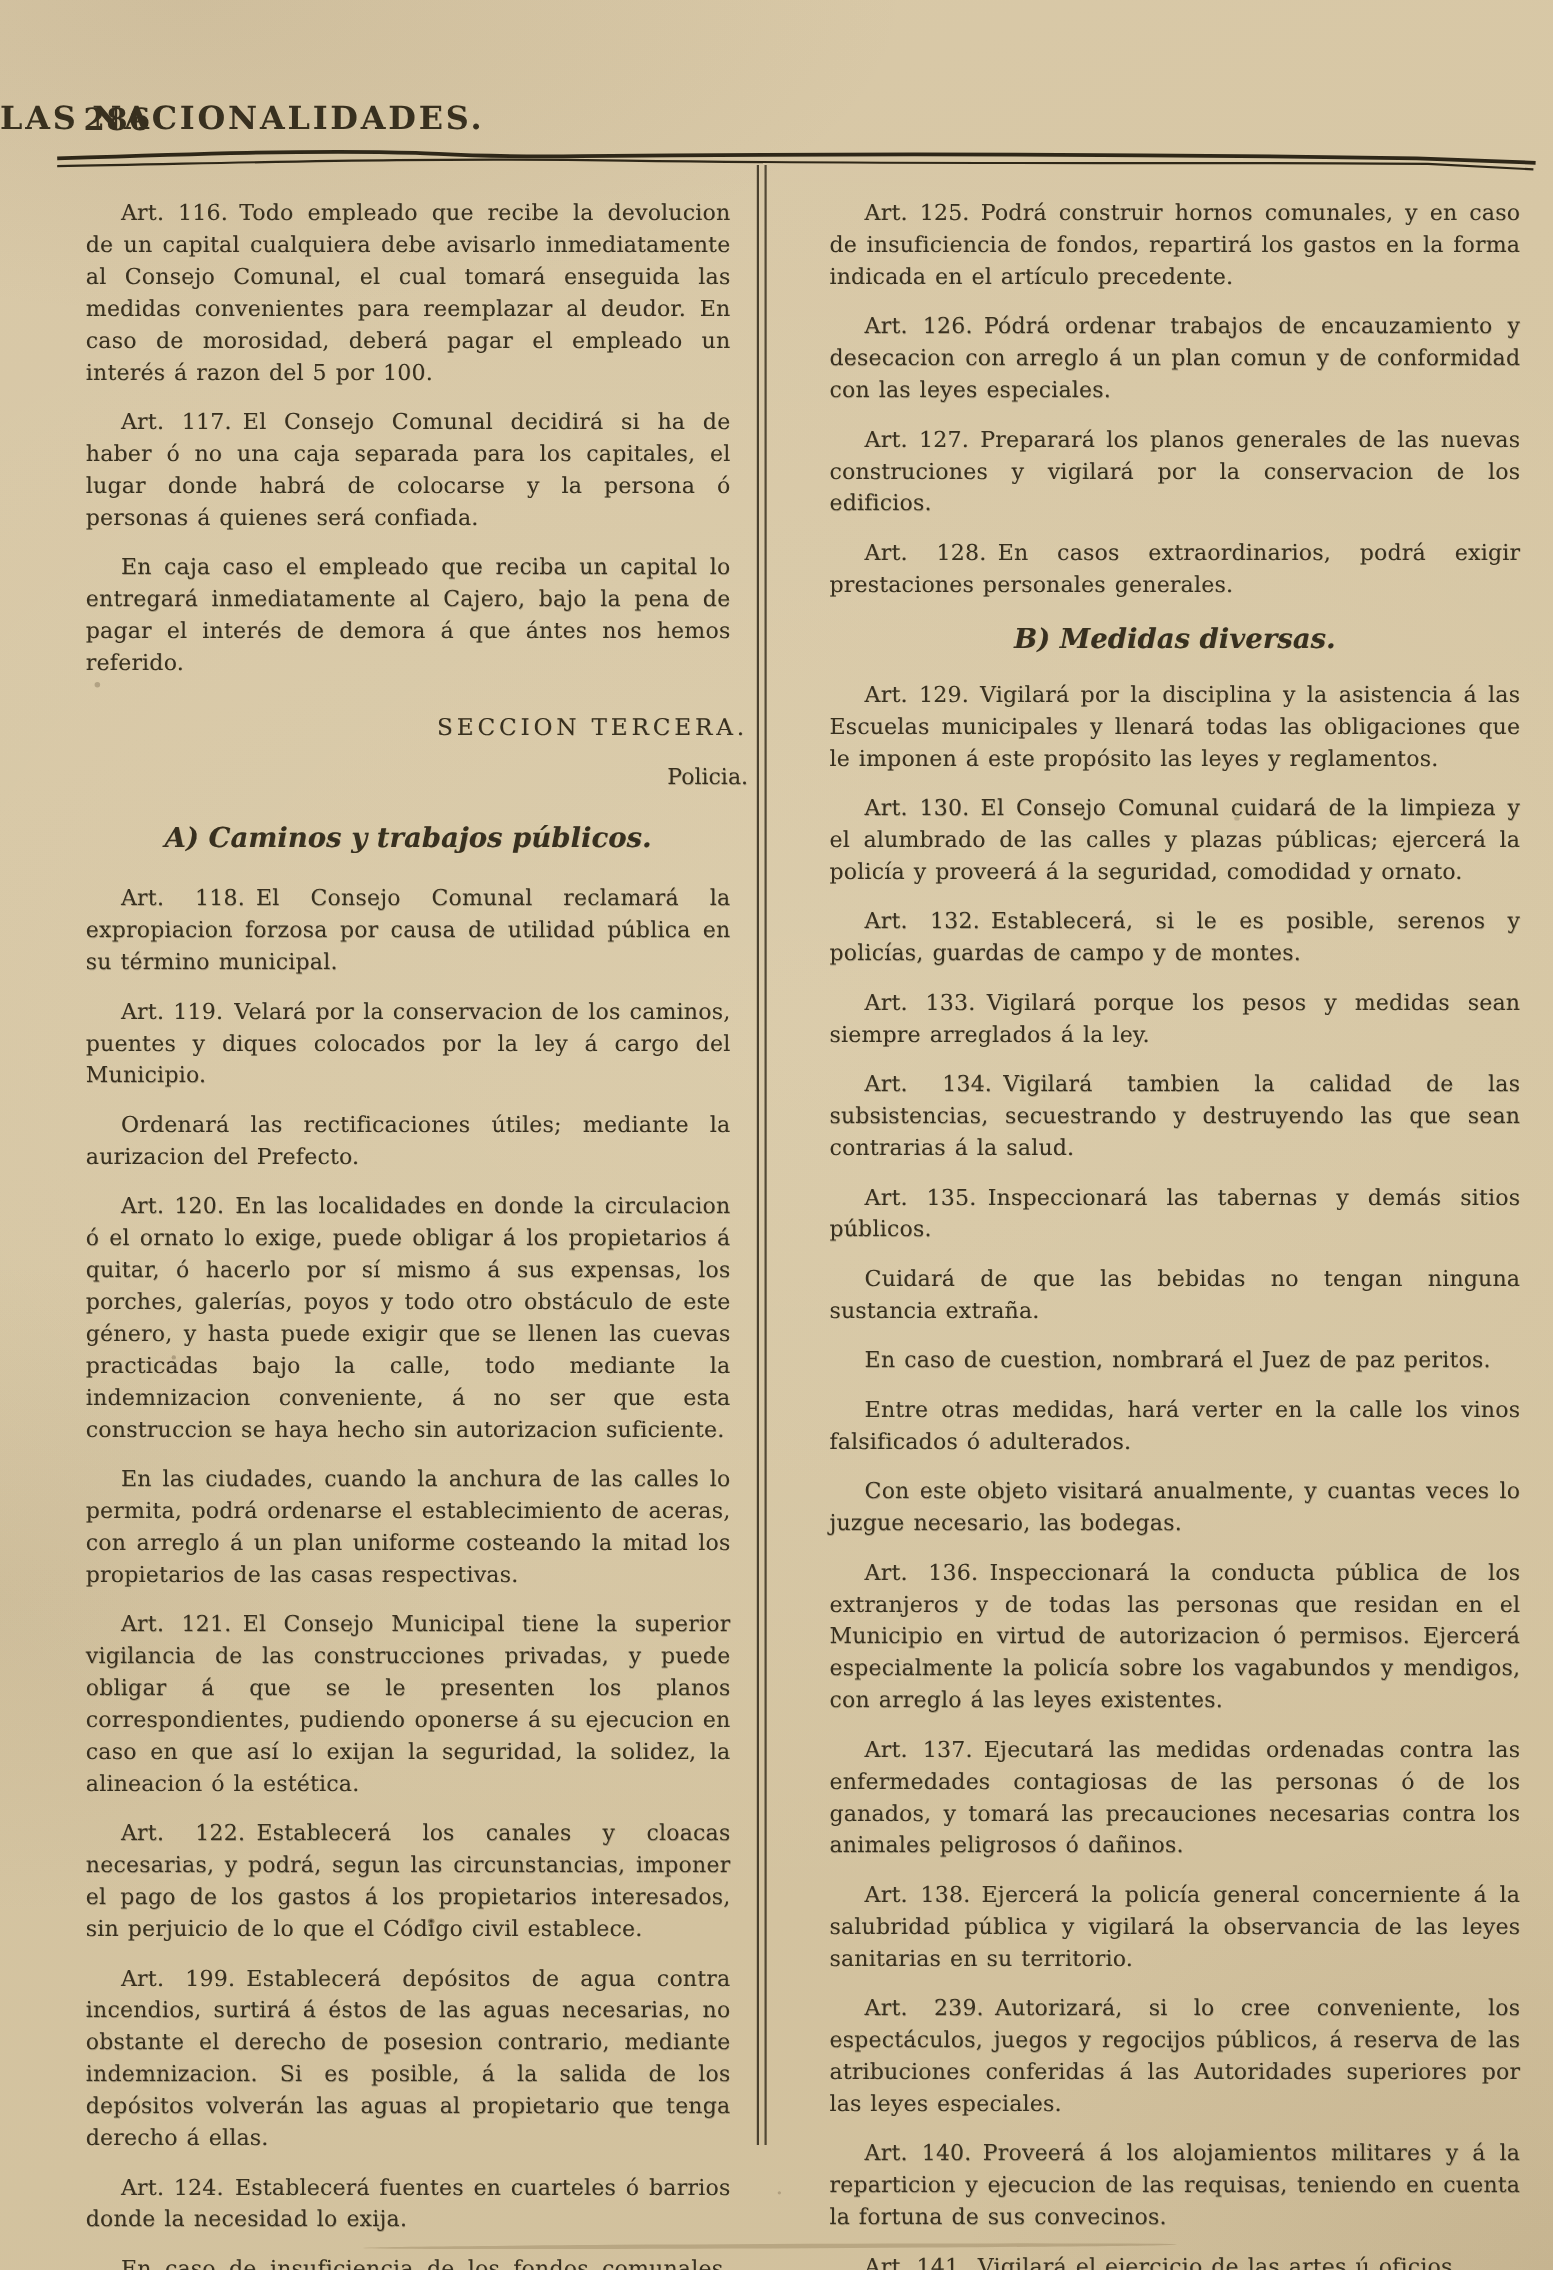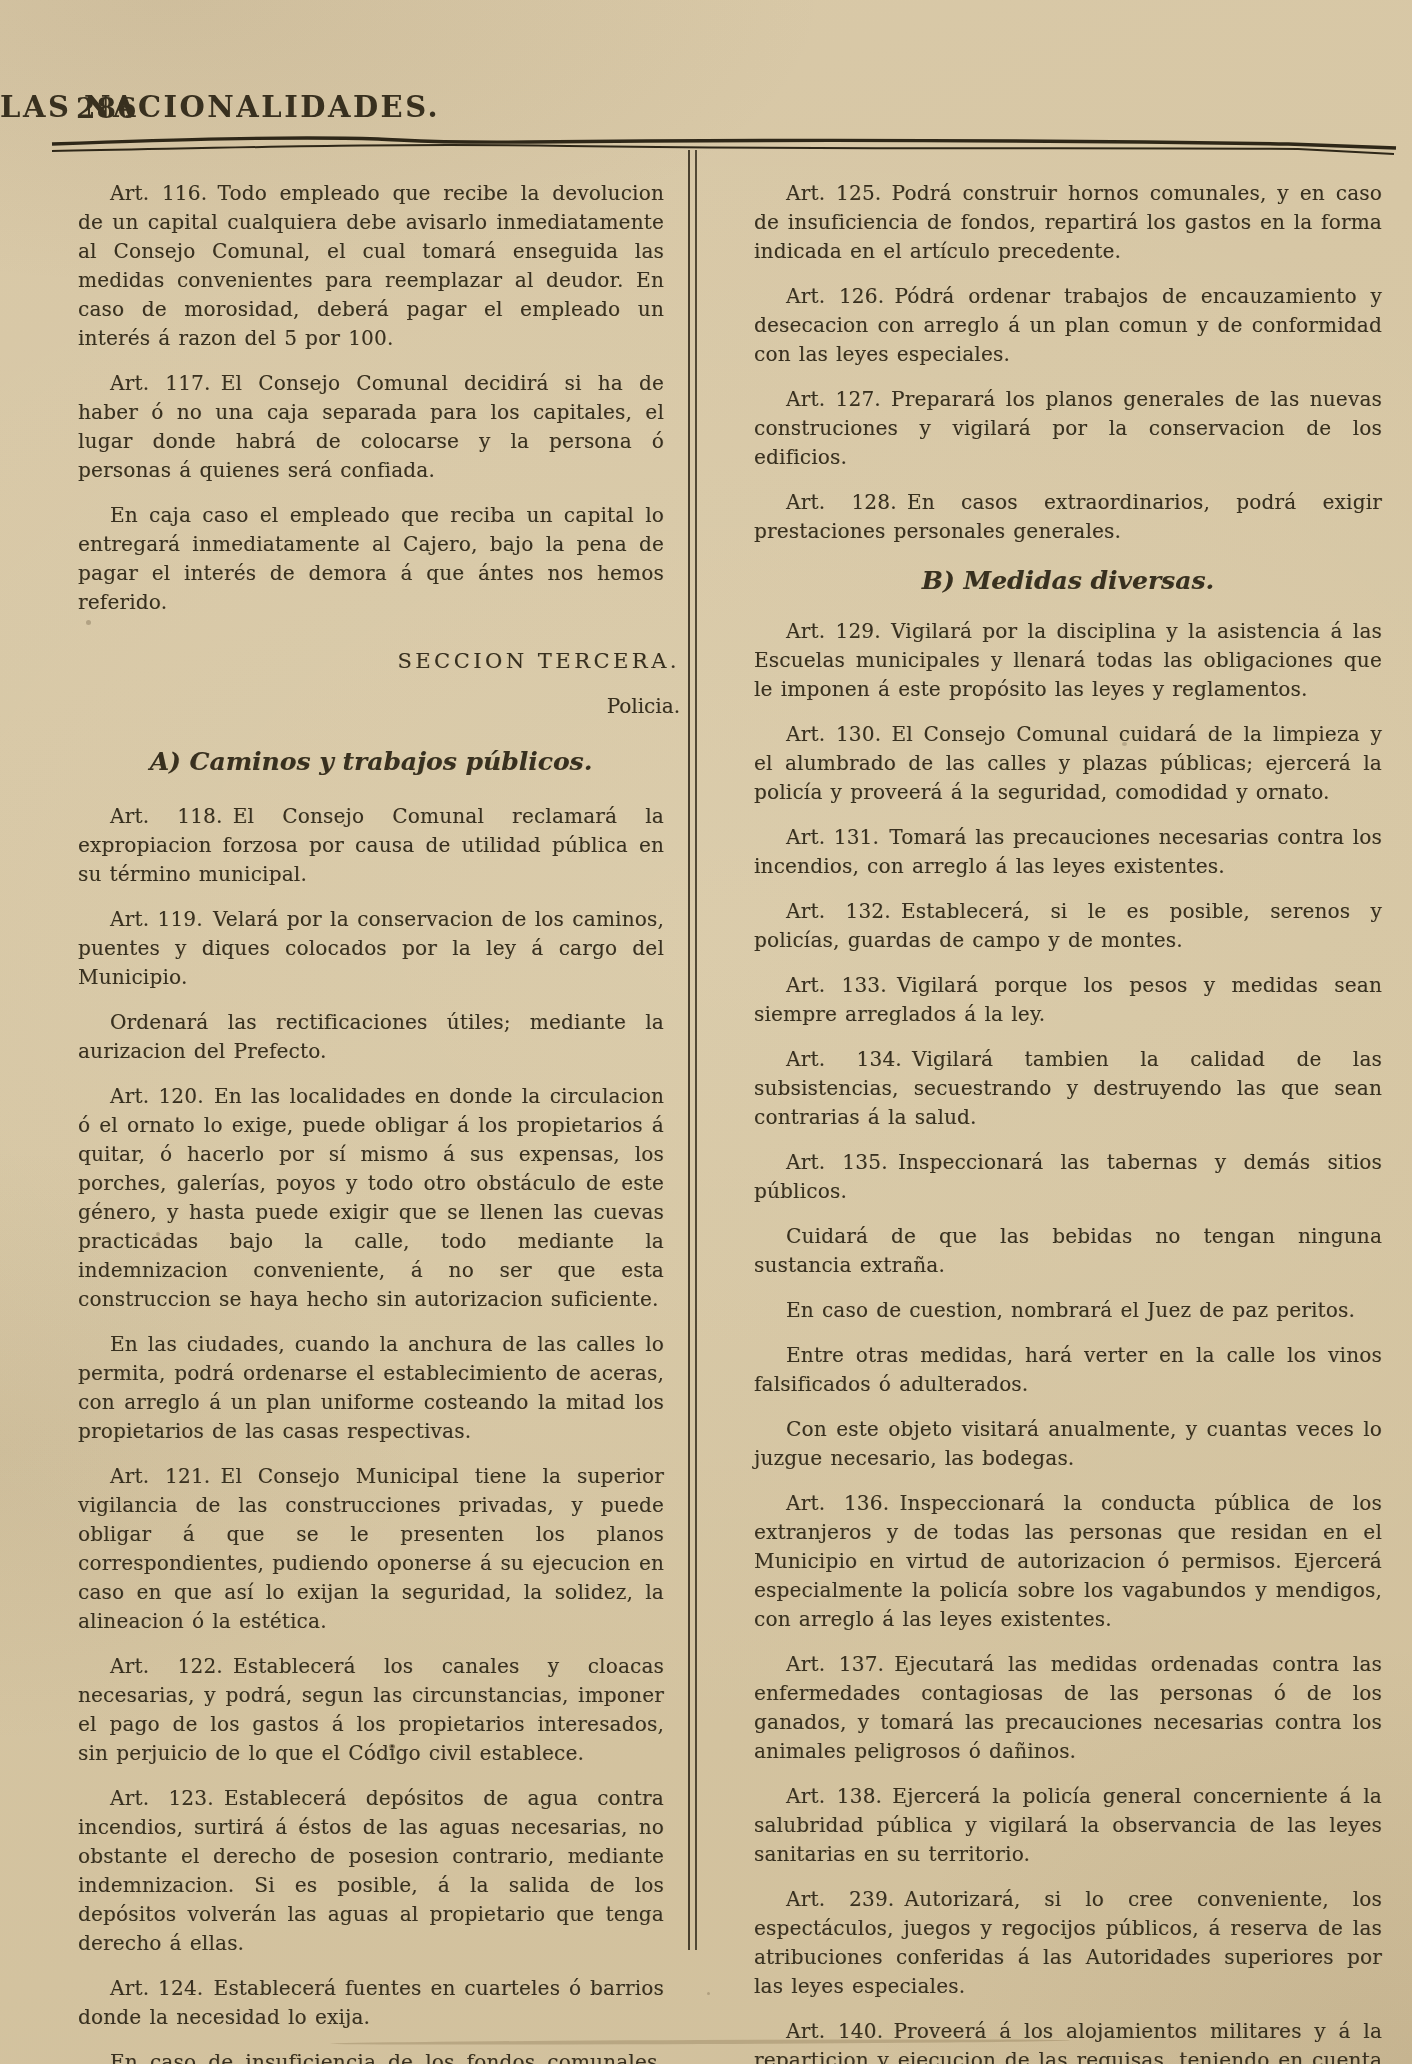--- a/index.html
+++ b/index.html
@@ -83,36 +83,35 @@
       <h3 class="h-caps">SECCION TERCERA.</h3>
       <h4 class="h-small">Policia.</h4>
       <h4 class="h-bold">A) Caminos y trabajos públicos.</h4>
       <p class="par">Art. 118. El Consejo Comunal reclamará la expropiacion forzosa por causa de utilidad pública en su término municipal.</p>
       <p class="par">Art. 119. Velará por la conservacion de los caminos, puentes y diques colocados por la ley á cargo del Municipio.</p>
       <p class="par">Ordenará las rectificaciones útiles; mediante la aurizacion del Prefecto.</p>
       <p class="par">Art. 120. En las localidades en donde la circulacion ó el ornato lo exige, puede obligar á los propietarios á quitar, ó hacerlo por sí mismo á sus expensas, los porches, galerías, poyos y todo otro obstáculo de este género, y hasta puede exigir que se llenen las cuevas practicadas bajo la calle, todo mediante la indemnizacion conveniente, á no ser que esta construccion se haya hecho sin autorizacion suficiente.</p>
       <p class="par">En las ciudades, cuando la anchura de las calles lo permita, podrá ordenarse el establecimiento de aceras, con arreglo á un plan uniforme costeando la mitad los propietarios de las casas respectivas.</p>
       <p class="par">Art. 121. El Consejo Municipal tiene la superior vigilancia de las construcciones privadas, y puede obligar á que se le presenten los planos correspondientes, pudiendo oponerse á su ejecucion en caso en que así lo exijan la seguridad, la solidez, la alineacion ó la estética.</p>
       <p class="par">Art. 122. Establecerá los canales y cloacas necesarias, y podrá, segun las circunstancias, imponer el pago de los gastos á los propietarios interesados, sin perjuicio de lo que el Código civil establece.</p>
-      <p class="par">Art. 123. Establecerá depósitos de agua contra incendios, surtirá á éstos de las aguas necesarias, no obstante el derecho de posesion contrario, mediante indemnizacion. Si es posible, á la salida de los depósitos volverán las aguas al propietario que tenga derecho á ellas.</p>
+      <p class="par">Art. 199. Establecerá depósitos de agua contra incendios, surtirá á éstos de las aguas necesarias, no obstante el derecho de posesion contrario, mediante indemnizacion. Si es posible, á la salida de los depósitos volverán las aguas al propietario que tenga derecho á ellas.</p>
       <p class="par">Art. 124. Establecerá fuentes en cuarteles ó barrios donde la necesidad lo exija.</p>
       <p class="par">En caso de insuficiencia de los fondos comunales, se repartirán los gastos entre los ciudadanos domiciliados en la localidad, teniendo en cuenta las ventajas que cada cual reporte.</p>
     </div>
 
     <div class="col-gap"></div>
 
     <div class="col-right">
       <p class="par">Art. 125. Podrá construir hornos comunales, y en caso de insuficiencia de fondos, repartirá los gastos en la forma indicada en el artículo precedente.</p>
       <p class="par">Art. 126. Pódrá ordenar trabajos de encauzamiento y desecacion con arreglo á un plan comun y de conformidad con las leyes especiales.</p>
       <p class="par">Art. 127. Preparará los planos generales de las nuevas construciones y vigilará por la conservacion de los edificios.</p>
       <p class="par">Art. 128. En casos extraordinarios, podrá exigir prestaciones personales generales.</p>
       <h4 class="h-bold hb-right">B) Medidas diversas.</h4>
       <p class="par">Art. 129. Vigilará por la disciplina y la asistencia á las Escuelas municipales y llenará todas las obligaciones que le imponen á este propósito las leyes y reglamentos.</p>
       <p class="par">Art. 130. El Consejo Comunal cuidará de la limpieza y el alumbrado de las calles y plazas públicas; ejercerá la policía y proveerá á la seguridad, comodidad y ornato.</p>
-      <p class="par">Art. 131. Tomará las precauciones necesarias contra los incendios, con arreglo á las leyes existentes.</p>
       <p class="par">Art. 132. Establecerá, si le es posible, serenos y policías, guardas de campo y de montes.</p>
       <p class="par">Art. 133. Vigilará porque los pesos y medidas sean siempre arreglados á la ley.</p>
       <p class="par">Art. 134. Vigilará tambien la calidad de las subsistencias, secuestrando y destruyendo las que sean contrarias á la salud.</p>
       <p class="par">Art. 135. Inspeccionará las tabernas y demás sitios públicos.</p>
       <p class="par">Cuidará de que las bebidas no tengan ninguna sustancia extraña.</p>
       <p class="par">En caso de cuestion, nombrará el Juez de paz peritos.</p>
       <p class="par">Entre otras medidas, hará verter en la calle los vinos falsificados ó adulterados.</p>
       <p class="par">Con este objeto visitará anualmente, y cuantas veces lo juzgue necesario, las bodegas.</p>
       <p class="par">Art. 136. Inspeccionará la conducta pública de los extranjeros y de todas las personas que residan en el Municipio en virtud de autorizacion ó permisos. Ejercerá especialmente la policía sobre los vagabundos y mendigos, con arreglo á las leyes existentes.</p>
       <p class="par">Art. 137. Ejecutará las medidas ordenadas contra las enfermedades contagiosas de las personas ó de los ganados, y tomará las precauciones necesarias contra los animales peligrosos ó dañinos.</p>

